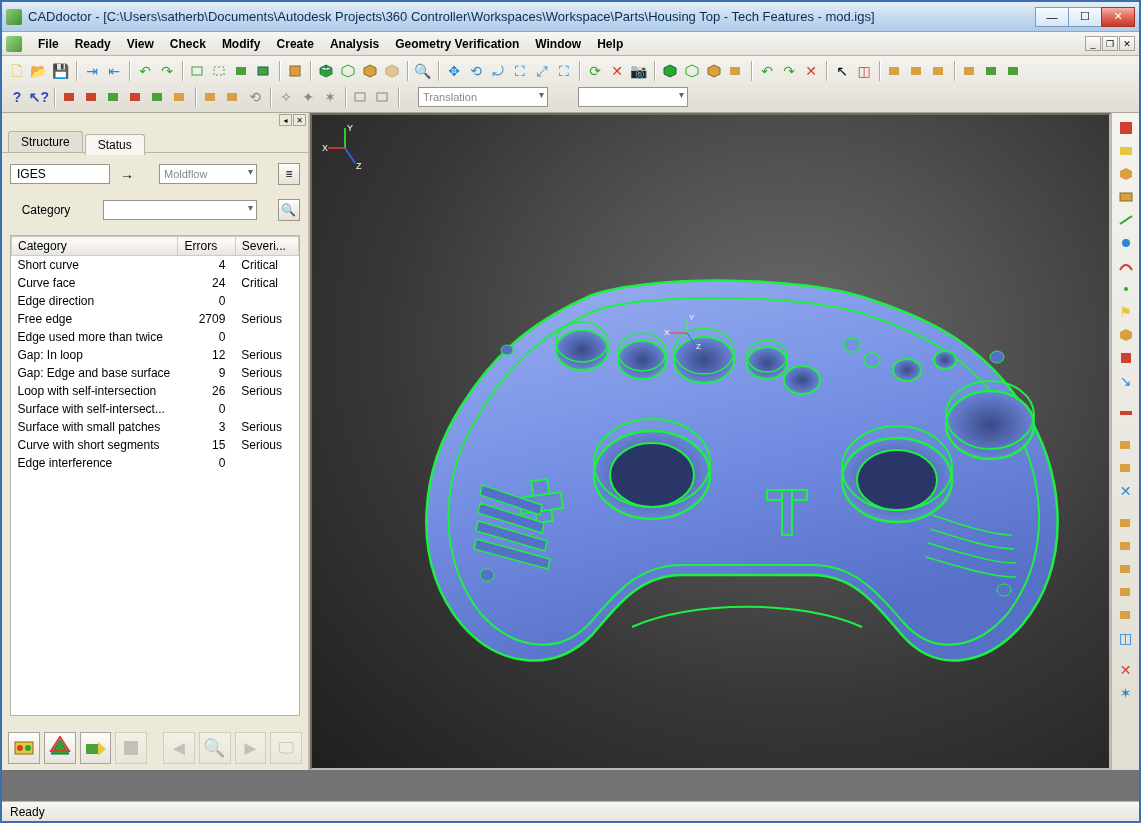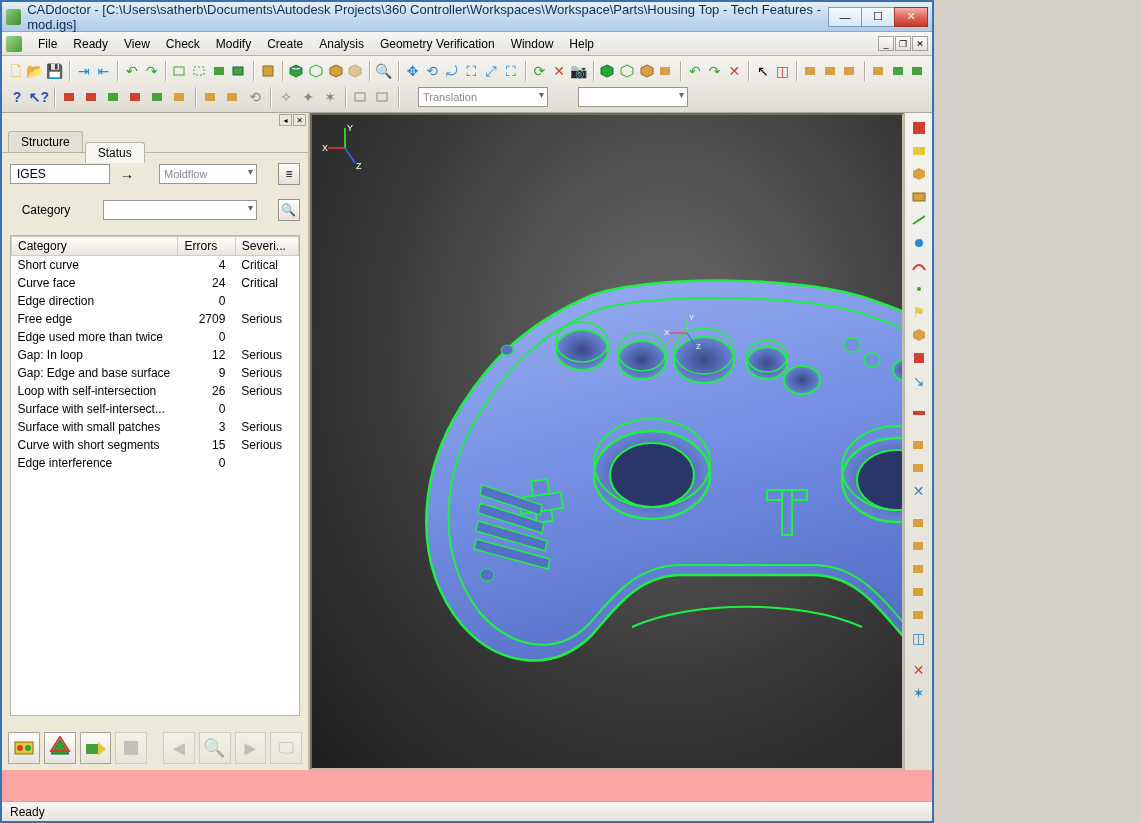--- a/index.html
+++ b/index.html
@@ -5,24 +5,24 @@
 * { box-sizing: border-box; margin: 0; padding: 0; }
 body {
   font-family: "Segoe UI", Tahoma, sans-serif;
   font-size: 12px;
   background: #d4d0c8;
   overflow: hidden;
   width: 1141px;
   height: 823px;
 }
 .window {
-  width: 934px;
+  width: 1141px;
   height: 823px;
   border: 2px solid #3c6fb0;
-  background: #fca5a5;
+  background: #737373;
   display: flex;
   flex-direction: column;
 }
 .titlebar {
   background: linear-gradient(to bottom, #e6eff9 0%, #c8dcf0 45%, #b0cbe8 100%);
   height: 30px;
   display: flex;
   align-items: center;
   padding: 0 4px;
   border-bottom: 1px solid #8ba8c6;
@@ -59,21 +59,21 @@
   align-items: center;
   padding: 0 4px;
   border-bottom: 1px solid #b8b4a7;
 }
 .menubar .mb-icon {
   width: 16px; height: 16px;
   background: linear-gradient(135deg,#9bd68a,#4a9b38);
   border-radius: 2px;
   margin-right: 8px;
 }
-.menubar .menu-item { padding: 2px 8px; cursor: default; }
+.menubar .menu-item { padding: 2px 8px; cursor: default; font-weight: bold; }
 .menubar .right-controls { margin-left: auto; display: flex; gap: 1px; }
 .mb-small-btn {
   width: 16px; height: 15px;
   border: 1px solid #a8a49a;
   background: linear-gradient(#fdfdfb,#e5e2d8);
   font-size: 9px; display:flex;align-items:center;justify-content:center;
 }
 
 .toolbar-area {
   background: linear-gradient(#f4f3ef,#e0ddd2);
@@ -142,21 +142,21 @@
   gap: 2px;
 }
 .tab {
   padding: 3px 12px;
   border: 1px solid #b8b4a7;
   border-bottom: none;
   background: #e2dfd4;
   border-radius: 3px 3px 0 0;
   font-size: 12px;
 }
-.tab.active { background: #f7f6f1; position: relative; top: 11px; }
+.tab.active { background: #f7f6f1; position: relative; top: 3px; }
 
 .panel-body {
   flex: 1;
   padding: 10px 8px;
   display: flex;
   flex-direction: column;
   gap: 14px;
   overflow: hidden;
 }
 .row-flex { display: flex; align-items: center; gap: 6px; }

